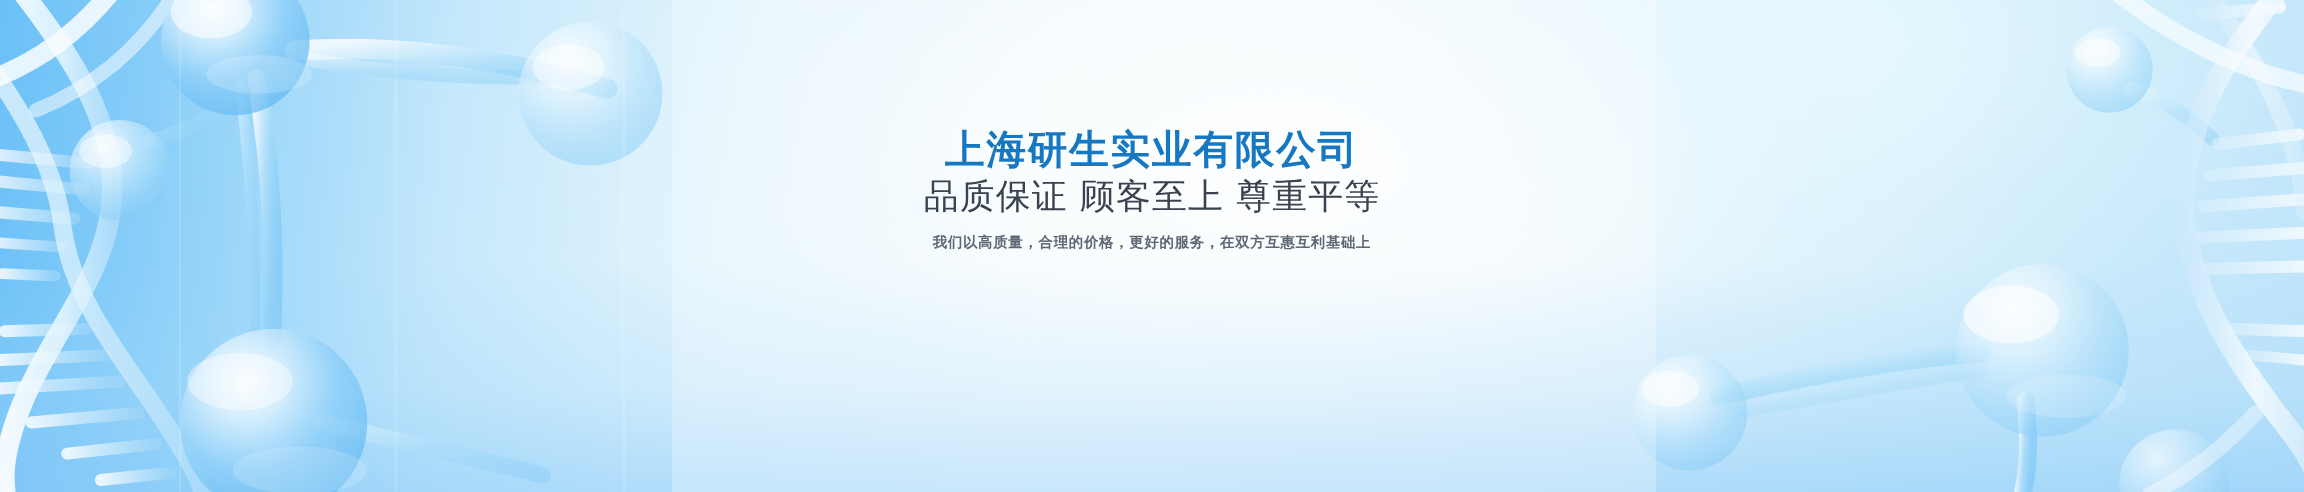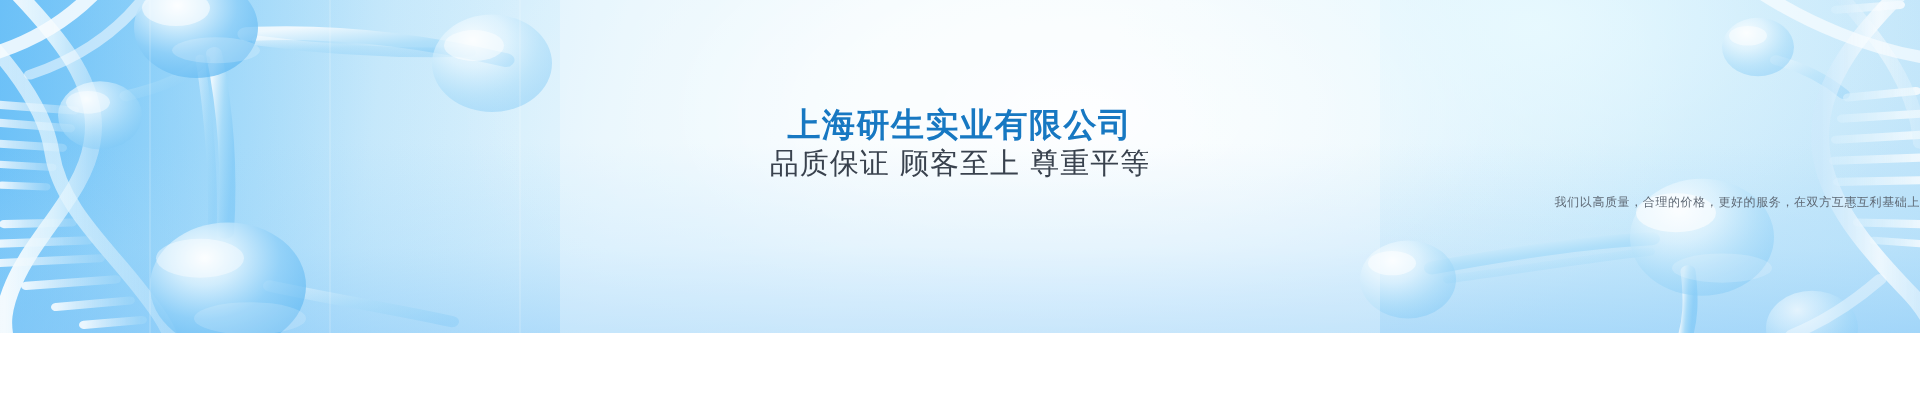--- a/index.html
+++ b/index.html
@@ -7,21 +7,21 @@
     padding: 0;
     background: #ffffff;
   }
   body {
     font-family: "DejaVu Sans", "Liberation Sans", sans-serif;
   }
 
   .banner {
     position: relative;
     width: 1920px;
-    height: 333px;
+    height: 410px;
     overflow: hidden;
     background: #d8eefb;
   }
 
   
   .bg-base {
     position: absolute;
     inset: 0;
     background:
       linear-gradient(100deg,
@@ -106,27 +106,26 @@
     font-size: 29px;
     font-weight: normal;
     color: #39424e;
     letter-spacing: 1px;
     margin: 0 0 14px 0;
     white-space: nowrap;
   }
   .desc-line {
     font-family: "DejaVu Sans", "Liberation Sans", sans-serif;
     font-size: 12px;
-    font-weight: normal;
+    font-weight: bold;
     color: #5e6874;
     letter-spacing: 0.6px;
     line-height: 21px;
     margin: 0;
     white-space: nowrap;
-    text-align: right;
   }
 </style>
 </head>
 <body>
 
 <div class="banner">
 
   <div class="bg-base"></div>
   <div class="bg-left-deep"></div>
   <div class="bg-glow-center"></div>

